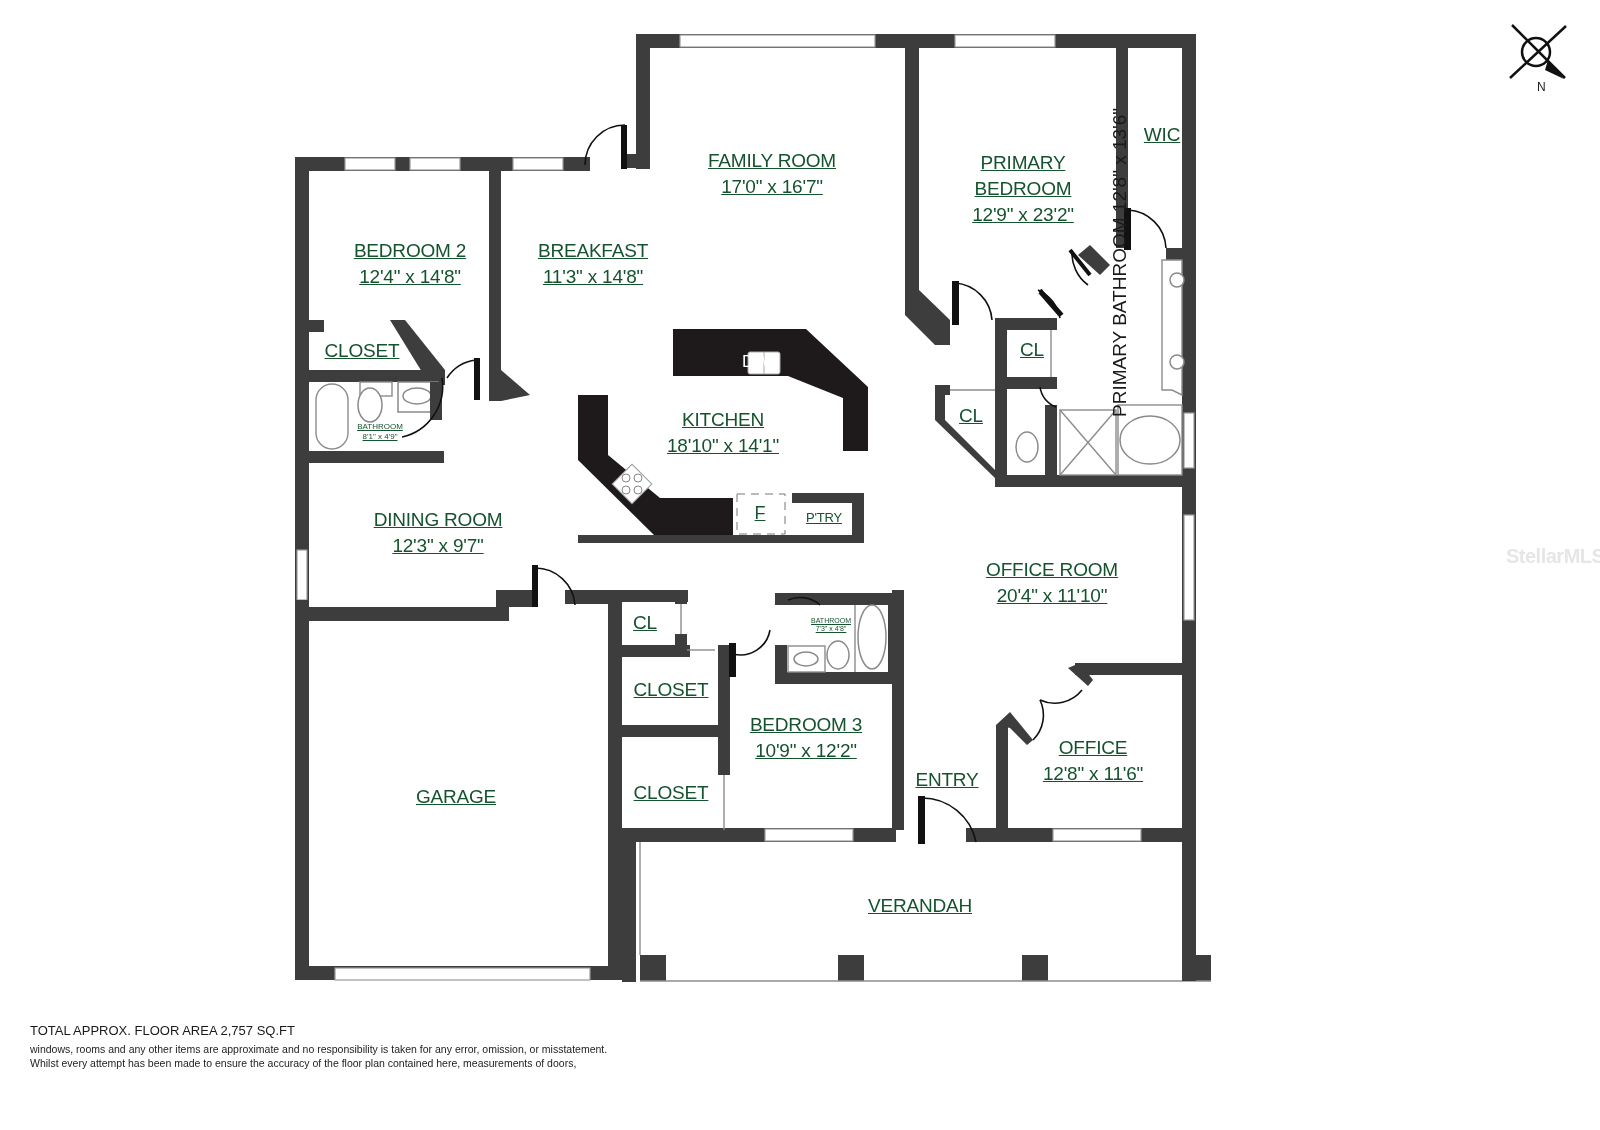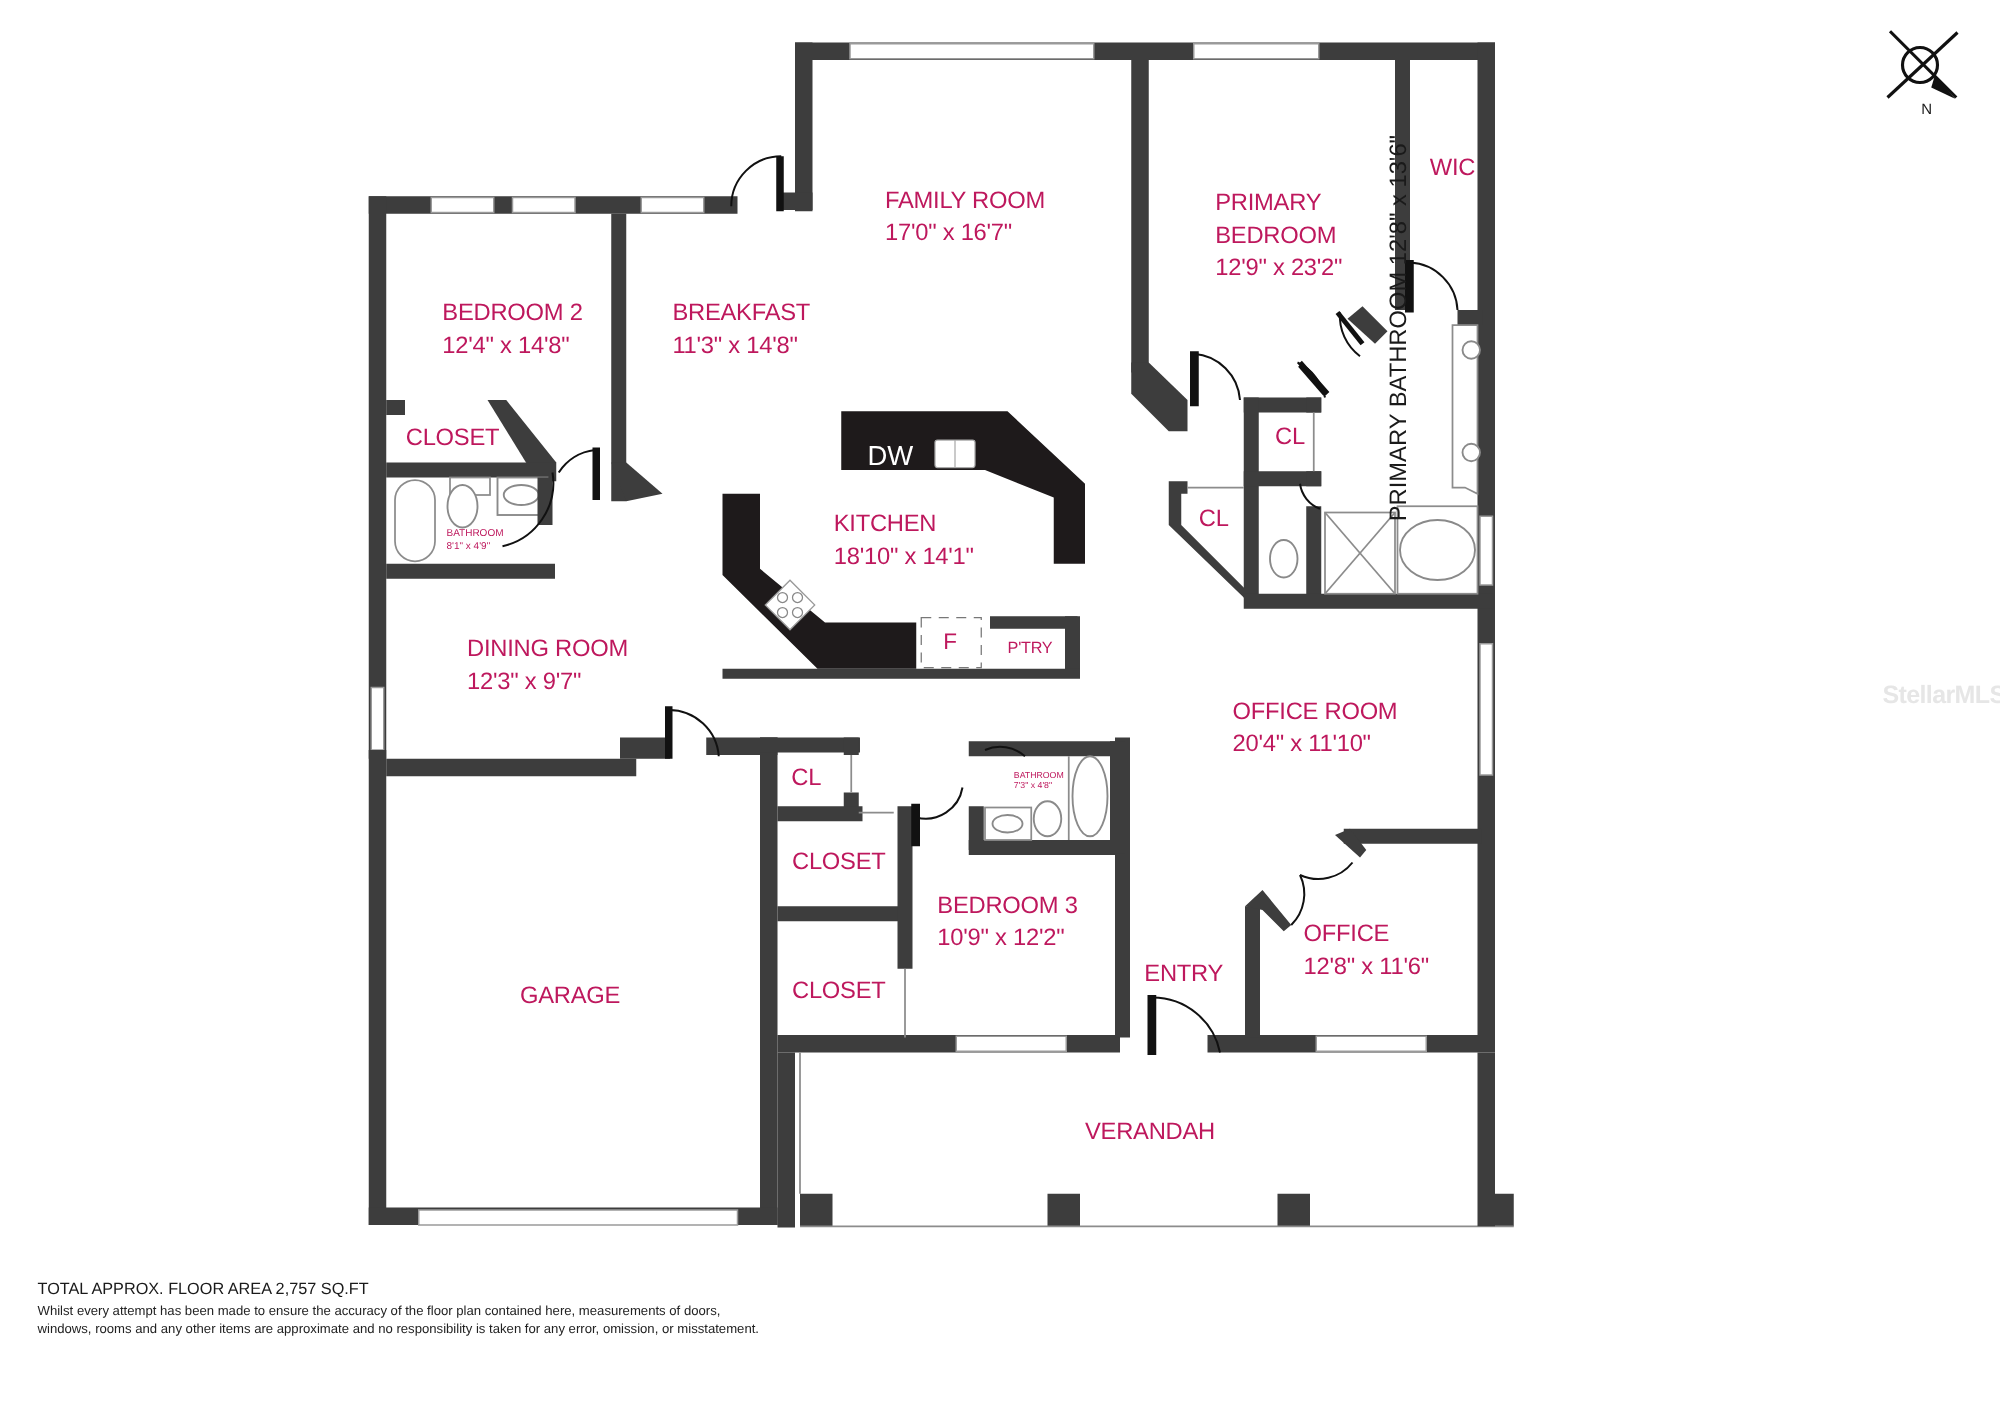--- a/index.html
+++ b/index.html
@@ -6,25 +6,25 @@
   body { width: 1600px; height: 1130px; position: relative; overflow: hidden;
          font-family: "Liberation Sans", "DejaVu Sans", sans-serif; color: #1a1a1a; }
   #plan { position: absolute; left: 0; top: 0; width: 1600px; height: 1000px; }
   .wall { fill: #3d3d3d; }
   .win { fill: #ffffff; stroke: #9a9a9a; stroke-width: 1.2; }
   .thin { fill: none; stroke: #8c8c8c; stroke-width: 1.4; }
   .door { fill: none; stroke: #111; stroke-width: 1.6; }
   .leaf { stroke: #111; stroke-width: 4; }
   .counter { fill: #1e1a1b; }
   .fix { fill: #fff; stroke: #8a8a8a; stroke-width: 1.5; }
-  .label { position: absolute; transform: translateX(-50%);
-           font-size: 19px; line-height: 26px; letter-spacing: -0.2px; white-space: nowrap; color: #be185d; }
+  .label { position: absolute; text-align: center; transform: translateX(-50%);
+           font-size: 19px; line-height: 26px; letter-spacing: -0.2px; white-space: nowrap; color: #14532d; text-decoration: underline; }
   .label .dim { display: block; }
   .small { font-size: 8px; line-height: 10px; letter-spacing: 0; }
-  .dw { color: #fff; font-size: 22px; position: absolute; }
+  .dw { color: #fff; font-size: 17px; position: absolute; margin-left: 48px; }
   .vert { position: absolute; transform: rotate(-90deg); transform-origin: center; text-align: center;
           font-size: 19px; line-height: 24px; white-space: nowrap; }
   .compass-n { position: absolute; left: 1537px; top: 80px; font-size: 12px; }
   .watermark { position: absolute; left: 1506px; top: 545px; font-size: 20px; color: #e6e6e6; font-weight: bold; letter-spacing: -0.5px; }
   .footer { position: absolute; left: 30px; top: 1001px; }
   .footer .addr { font-size: 16px; line-height: 20px; }
   .footer .area { font-size: 13px; line-height: 17px; margin-top: 21px; }
   .footer .disc { font-size: 10.5px; line-height: 14px; color: #222; margin-top: 3px; }
 </style>
 </head>
@@ -274,16 +274,16 @@
 <div class="label" style="left:920px;top:893px">
   <span>VERANDAH</span>
 </div>
 
 <div class="compass-n">N</div>
 <div class="watermark">StellarMLS</div>
 
 <div class="footer">
   <div class="area">TOTAL APPROX. FLOOR AREA 2,757 SQ.FT</div>
   <div class="disc">
+    <div>windows, rooms and any other items are approximate and no responsibility is taken for any error, omission, or misstatement.</div>
     <div>Whilst every attempt has been made to ensure the accuracy of the floor plan contained here, measurements of doors,</div>
-    <div>windows, rooms and any other items are approximate and no responsibility is taken for any error, omission, or misstatement.</div>
   </div>
 </div>
 
 </body></html>

